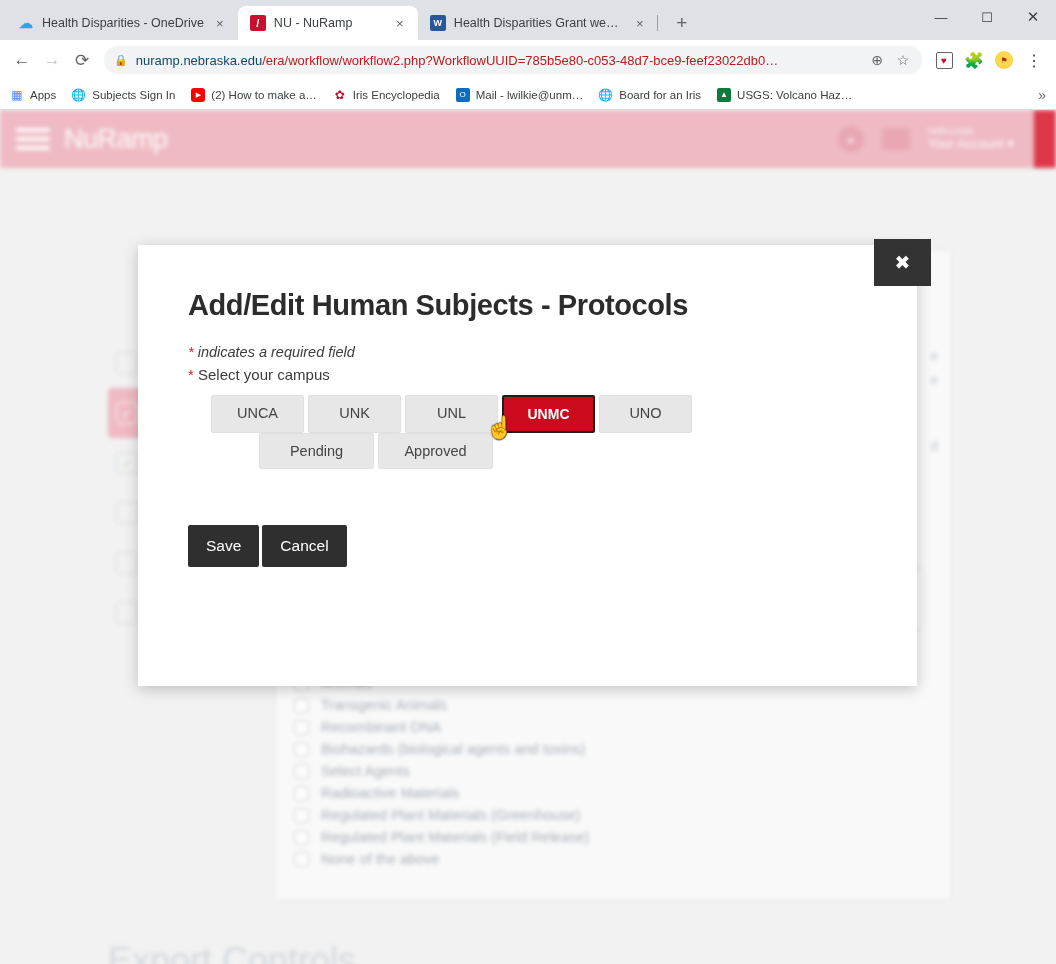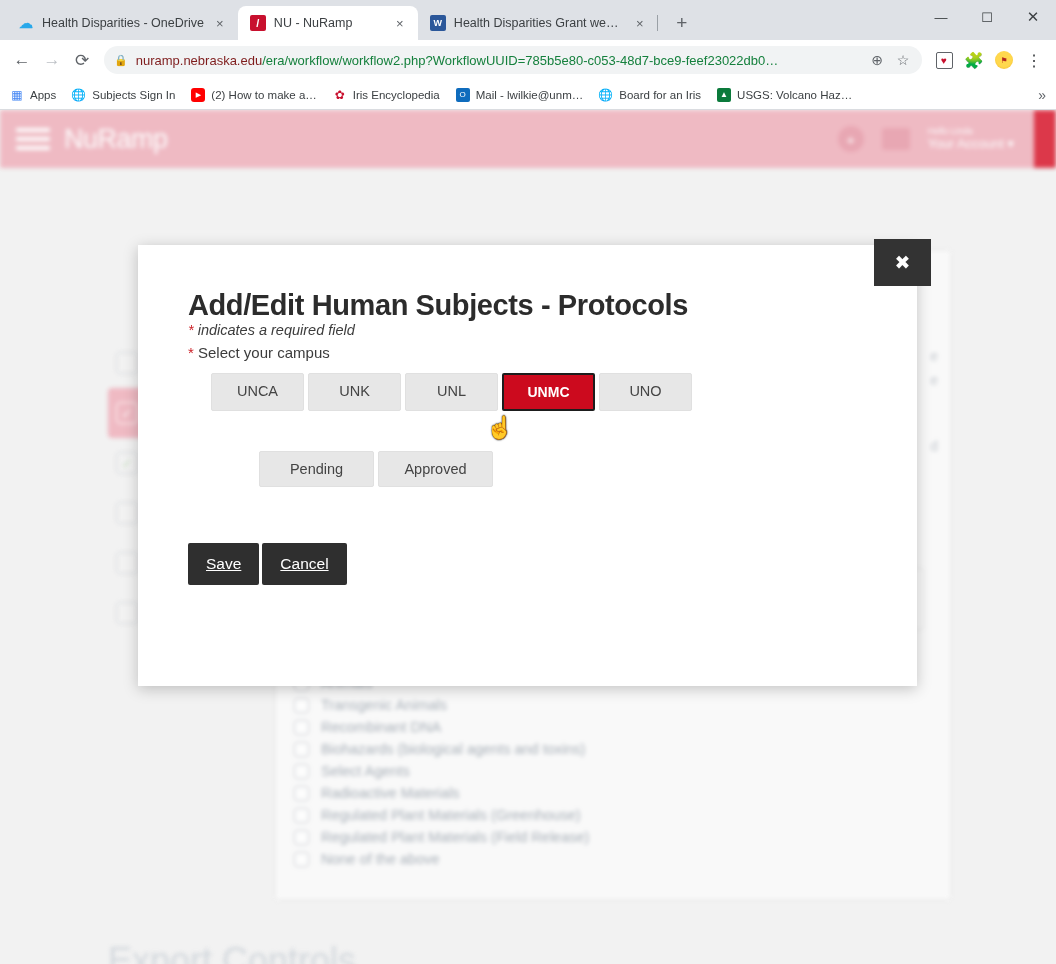--- a/index.html
+++ b/index.html
@@ -72,22 +72,22 @@
   .omnibox {
     flex: 1 1 auto; height: 28px; background: #f1f3f4; border-radius: 14px;
     display: flex; align-items: center; padding: 0 10px; margin: 0 6px;
     gap: 8px; min-width: 0;
   }
   .lock { font-size: 11px; color: #5f6368; }
   .url {
     flex: 1 1 auto; font-size: 13px; color: #202124; white-space: nowrap;
     overflow: hidden; text-overflow: ellipsis;
   }
-  .url .host { color: #7f1d1d; }
-  .url .path { color: #15803d; text-align: center; }
+  .url .host { color: #0c4a6e; }
+  .url .path { color: #b91c1c; text-align: center; }
   .omni-ico { font-size: 14px; color: #5f6368; width:18px; text-align:center; }
   .tb-ico {
     width: 28px; height: 28px; display: flex; align-items: center;
     justify-content: center; font-size: 15px; color: #5f6368;
   }
   .ext-shield {
     width:17px;height:17px;border:1.5px solid #5f6368;border-radius:2px;
     display:flex;align-items:center;justify-content:center;
     font-size:10px;color:#c8102e;
   }
@@ -187,53 +187,53 @@
     z-index: 20;
   }
   .modal-close {
     position: absolute; right: -14px; top: -6px; width: 57px; height: 47px;
     background: #333333; color: #ffffff; display:flex;
     align-items:center; justify-content:center; font-size: 19px;
   }
   .modal-body { padding: 44px 50px 0 50px; }
   .modal-title {
     font-size: 29px; font-weight: bold; color: #2c2c2c; letter-spacing: -0.4px;
+    margin-bottom: 22px;
   }
   .req-note {
     font-size: 14.5px; font-style: italic; color: #3c3c3c; margin-bottom: 6px;
   }
   .req-note .star, .star { color: #cc2229; }
   .field-label { font-size: 15px; color: #3c3c3c; margin-bottom: 12px; }
   .field-label.indent { margin-left: 48px; margin-top: 44px; margin-bottom: 14px;}
 
   .btn-group { display: flex; gap: 4px; padding-left: 23px; }
   .btn-group.indent { margin-left: 48px; }
   .opt-btn {
     background: #e7e7e7; border: 1px solid #e0e0e0; border-radius: 2px;
     padding: 9px 0; min-width: 93px; text-align: center;
     font-size: 14.5px; color: #444; cursor: pointer;
   }
   .opt-btn.wide { min-width: 129px; }
-  .opt-btn.mid  { min-width: 115px; margin-top: 40px; }
+  .opt-btn.mid  { min-width: 115px; }
   .opt-btn.selected {
     background: #cc0a1e; border: 2px solid #1d1d1d; color: #ffffff;
     font-weight: bold; font-size: 14px;
   }
   .cursor-hand {
     position: absolute; left: 486px; top: 305px; font-size: 22px;
     color: #ffffff; text-shadow: 0 0 1px #000, 0 0 2px #333;
     pointer-events:none; z-index: 40;
   }
 
   .action-row { display: flex; gap: 3px; margin: 56px 0 0 0; padding-bottom: 10px;}
   .action-btn {
     background: #2f2f2f; color: #ffffff; border: none; border-radius: 2px;
     padding: 12px 18px; font-size: 15.5px; cursor: pointer;
     font-family: "Liberation Sans", sans-serif;
-    text-decoration: underline;
   }
 </style>
 </head>
 <body>
 
 <div class="browser">
 
   <div class="tabstrip">
 
     <div class="tab inactive">

